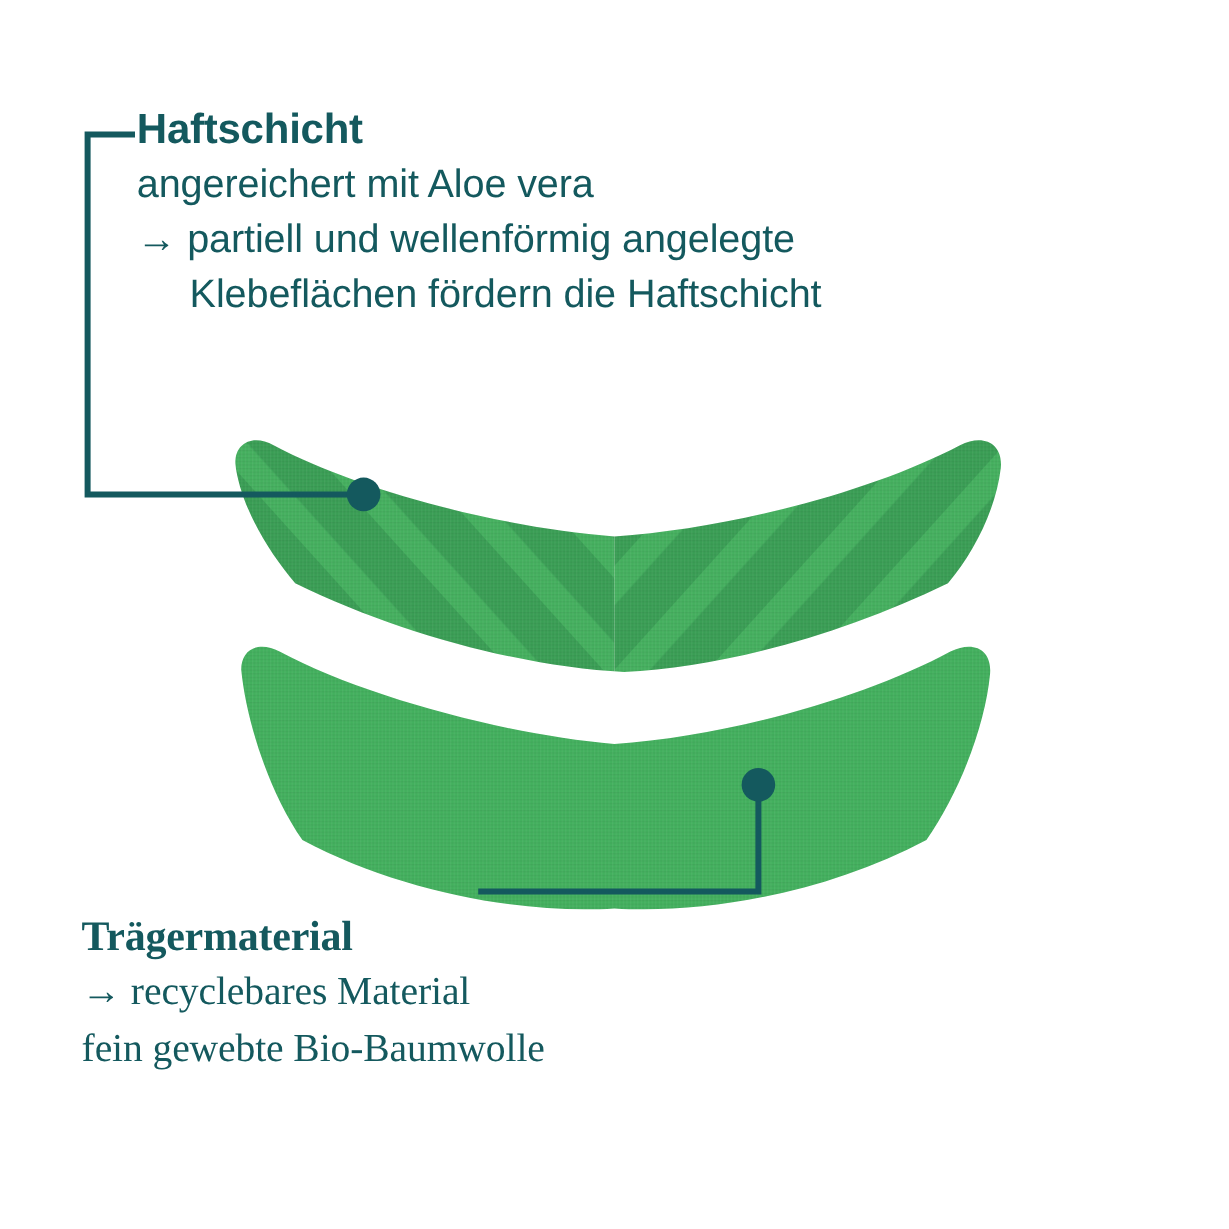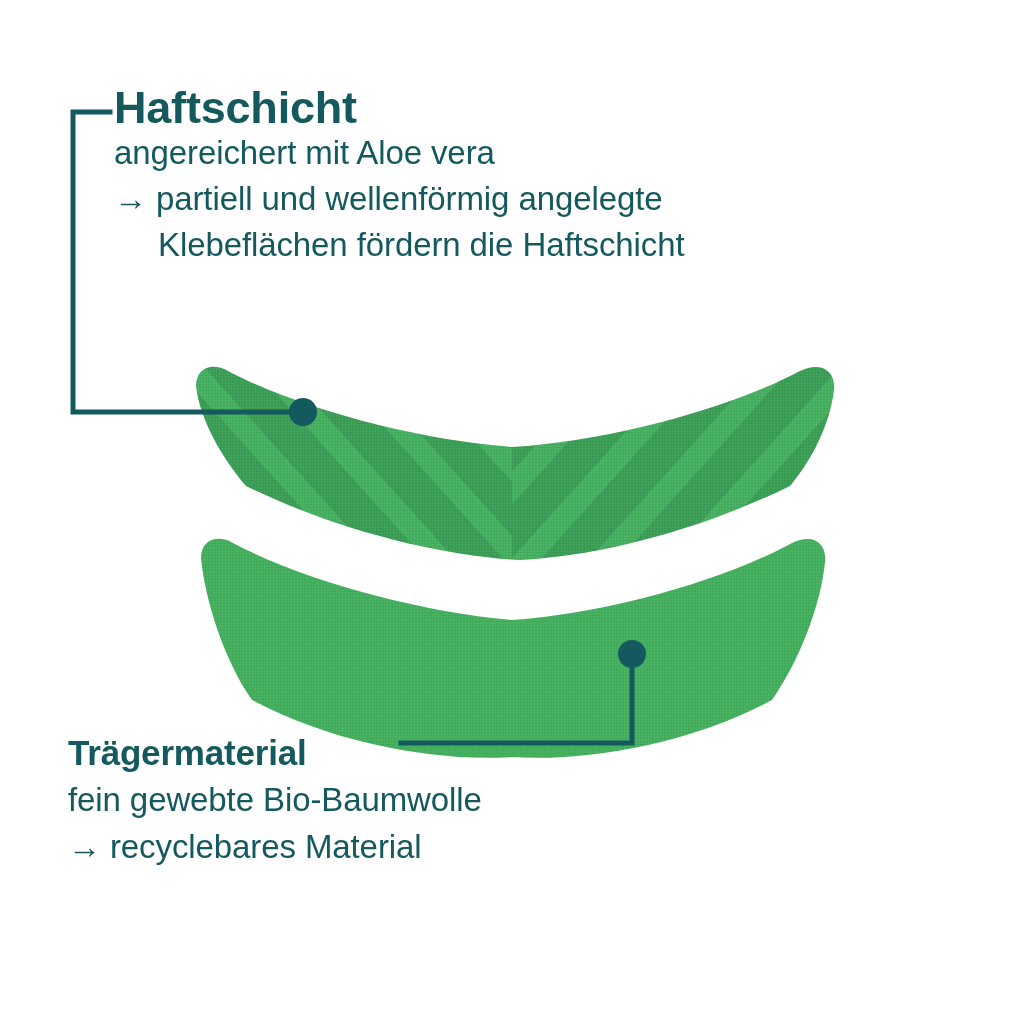--- a/index.html
+++ b/index.html
@@ -42,34 +42,35 @@
     font-weight: normal;
     white-space: nowrap;
     letter-spacing: -0.1px;
   }
 
   #callout-top {
     left: 114px;
     top: 86px;
   }
   #callout-top .callout-title {
-    font-size: 45px;
+    font-size: 35px;
     line-height: 44px;
   }
   #callout-top .callout-line {
     font-size: 33px;
     line-height: 46px;
   }
   #callout-top .indent {
     padding-left: 44px;
   }
 
   #callout-bottom {
     left: 68px;
-    top: 730px;
+    top: 758px;
+    font-family: Liberation Serif, serif;
   }
   #callout-bottom .callout-title {
     font-size: 35px;
     line-height: 46px;
   }
   #callout-bottom .callout-line {
     font-size: 33px;
     line-height: 47px;
   }
 </style>
@@ -162,17 +163,17 @@
 
   <div class="callout" id="callout-top">
     <div class="callout-title">Haftschicht</div>
     <div class="callout-line">angereichert mit Aloe vera</div>
     <div class="callout-line">→ partiell und wellenförmig angelegte</div>
     <div class="callout-line indent">Klebeflächen fördern die Haftschicht</div>
   </div>
 
   <div class="callout" id="callout-bottom">
     <div class="callout-title">Trägermaterial</div>
+    <div class="callout-line">→ recyclebares Material</div>
     <div class="callout-line">fein gewebte Bio-Baumwolle</div>
-    <div class="callout-line">→ recyclebares Material</div>
   </div>
 
 </div>
 
 </body></html>

